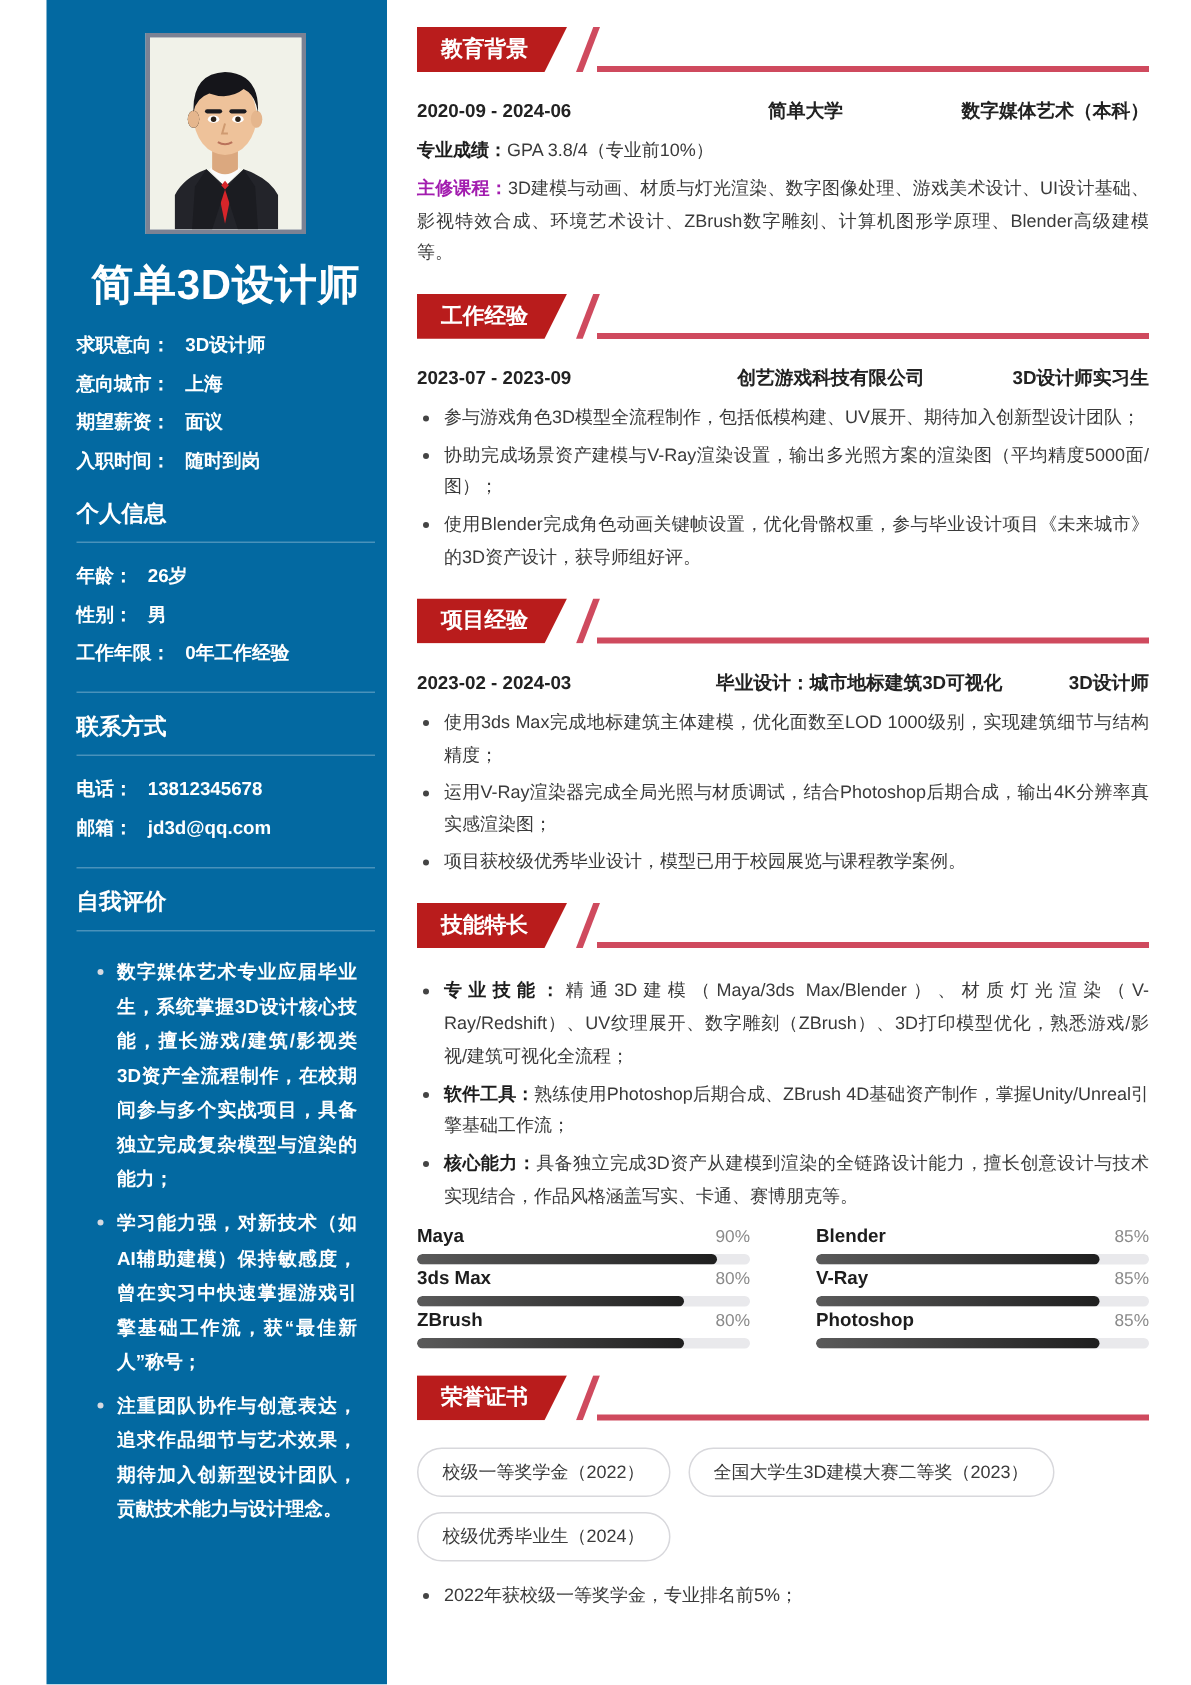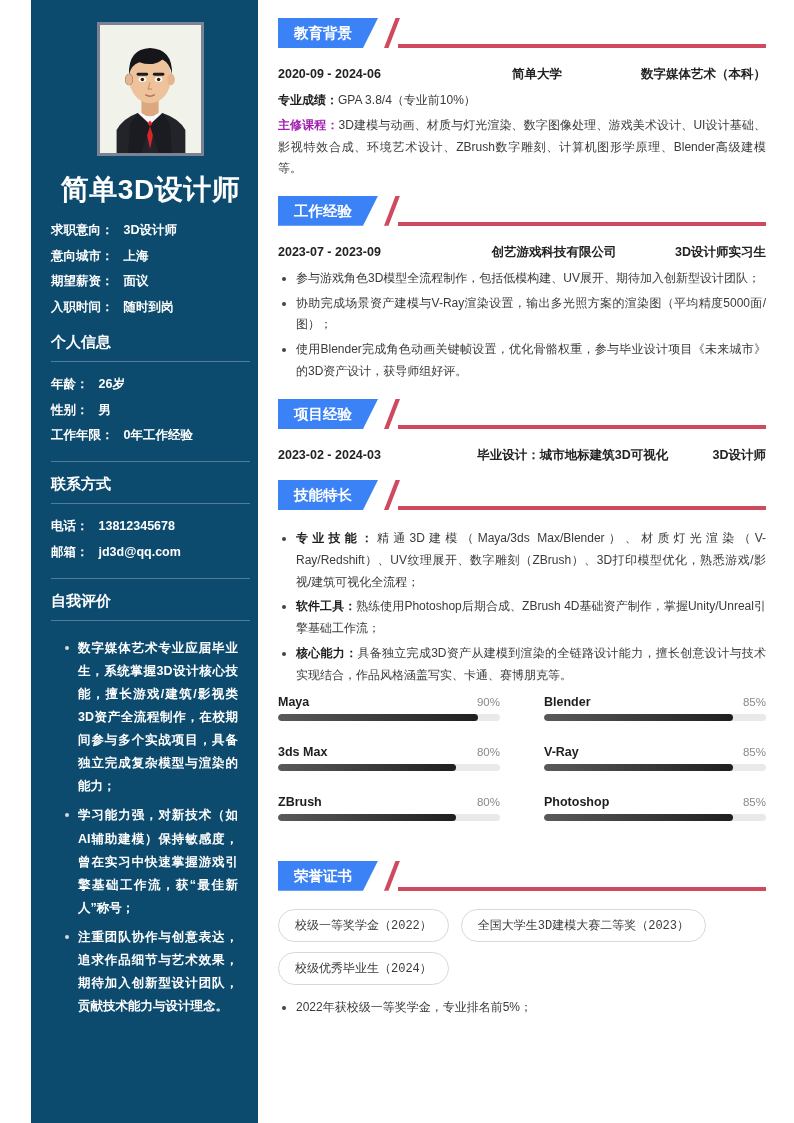--- a/index.html
+++ b/index.html
@@ -22,21 +22,21 @@
     display: flex;
     box-sizing: border-box;
     padding-left: 31px;
     padding-right: 28px;
   }
 
   
   .sidebar {
     width: 227px;
     flex: 0 0 227px;
-    background: #0c4a6e;
+    background: #0369a1;
     color: #ffffff;
     box-sizing: border-box;
     padding: 22px 8px 20px 20px;
   }
   .photo-wrap {
     display: flex;
     justify-content: center;
     margin-bottom: 16px;
   }
   .photo {
@@ -129,21 +129,21 @@
   .sec-head {
     position: relative;
     height: 34px;
     margin-bottom: 14px;
   }
   .sec-head .tag {
     position: absolute;
     left: 0;
     top: 0;
     height: 30px;
-    background: #3b82f6;
+    background: #b91c1c;
     color: #ffffff;
     font-size: 14.5px;
     font-weight: bold;
     line-height: 30px;
     padding: 0 26px 0 16px;
     -webkit-clip-path: polygon(0 0, 100% 0, calc(100% - 15px) 100%, 0 100%);
     clip-path: polygon(0 0, 100% 0, calc(100% - 15px) 100%, 0 100%);
     white-space: nowrap;
   }
   .sec-head .slash {
@@ -225,21 +225,21 @@
 
   
   .skills-grid {
     display: flex;
     flex-wrap: wrap;
     margin-top: 8px;
   }
   .skill {
     width: 50%;
     box-sizing: border-box;
-    margin-bottom: 24px;
+    margin-bottom: 2px;
   }
   .skill.left { padding-right: 22px; }
   .skill.right { padding-left: 22px; }
   .skill-top {
     display: flex;
     justify-content: space-between;
     align-items: baseline;
     margin-bottom: 5px;
   }
   .skill-name {
@@ -262,21 +262,20 @@
     border-radius: 4px;
     background: linear-gradient(90deg, #5a5a5a 0%, #1f1f1f 100%);
   }
 
   
   .tags {
     display: flex;
     flex-wrap: wrap;
     gap: 10px 12px;
     margin-bottom: 12px;
-    font-family: Liberation Mono, monospace;
   }
   .tag-pill {
     border: 1px solid #d8d8dc;
     border-radius: 18px;
     padding: 7px 16px;
     font-size: 12px;
     color: #3a3a3a;
     background: #ffffff;
     white-space: nowrap;
   }
@@ -436,20 +435,25 @@
         <span class="tag">项目经验</span>
         <span class="slash" style="left: 106px;"></span>
         <span class="bar" style="left: 120px;"></span>
       </div>
       <div class="entry">
         <div class="entry-row">
           <span class="c1">2023-02 - 2024-03</span>
           <span class="c2">毕业设计：城市地标建筑3D可视化</span>
           <span class="c3">3D设计师</span>
         </div>
+        <ul class="dot">
+          <li>使用3ds Max完成地标建筑主体建模，优化面数至LOD 1000级别，实现建筑细节与结构精度；</li>
+          <li>运用V-Ray渲染器完成全局光照与材质调试，结合Photoshop后期合成，输出4K分辨率真实感渲染图；</li>
+          <li>项目获校级优秀毕业设计，模型已用于校园展览与课程教学案例。</li>
+        </ul>
       </div>
     </section>
 
     <section class="sec-block">
       <div class="sec-head">
         <span class="tag">技能特长</span>
         <span class="slash" style="left: 106px;"></span>
         <span class="bar" style="left: 120px;"></span>
       </div>
       <ul class="dot">

